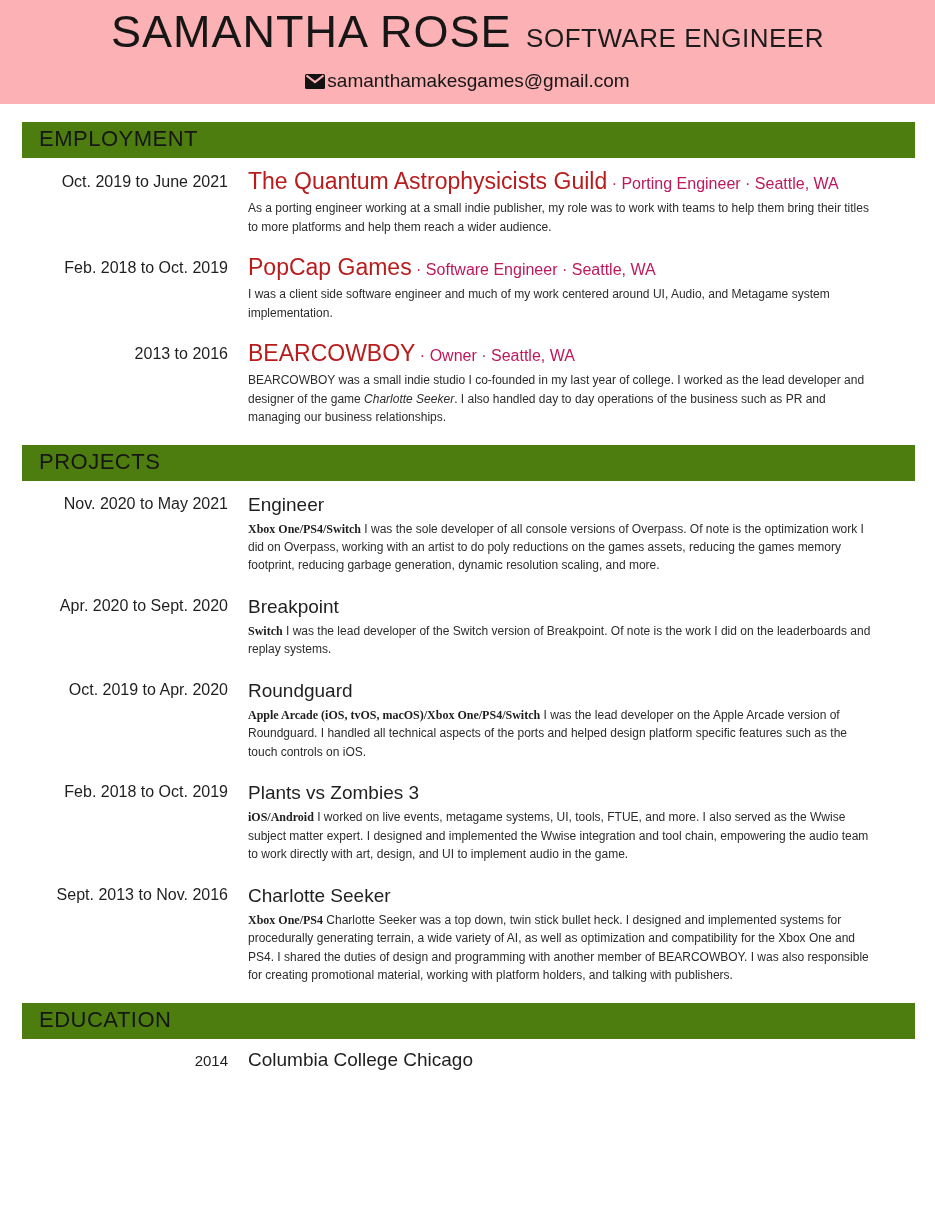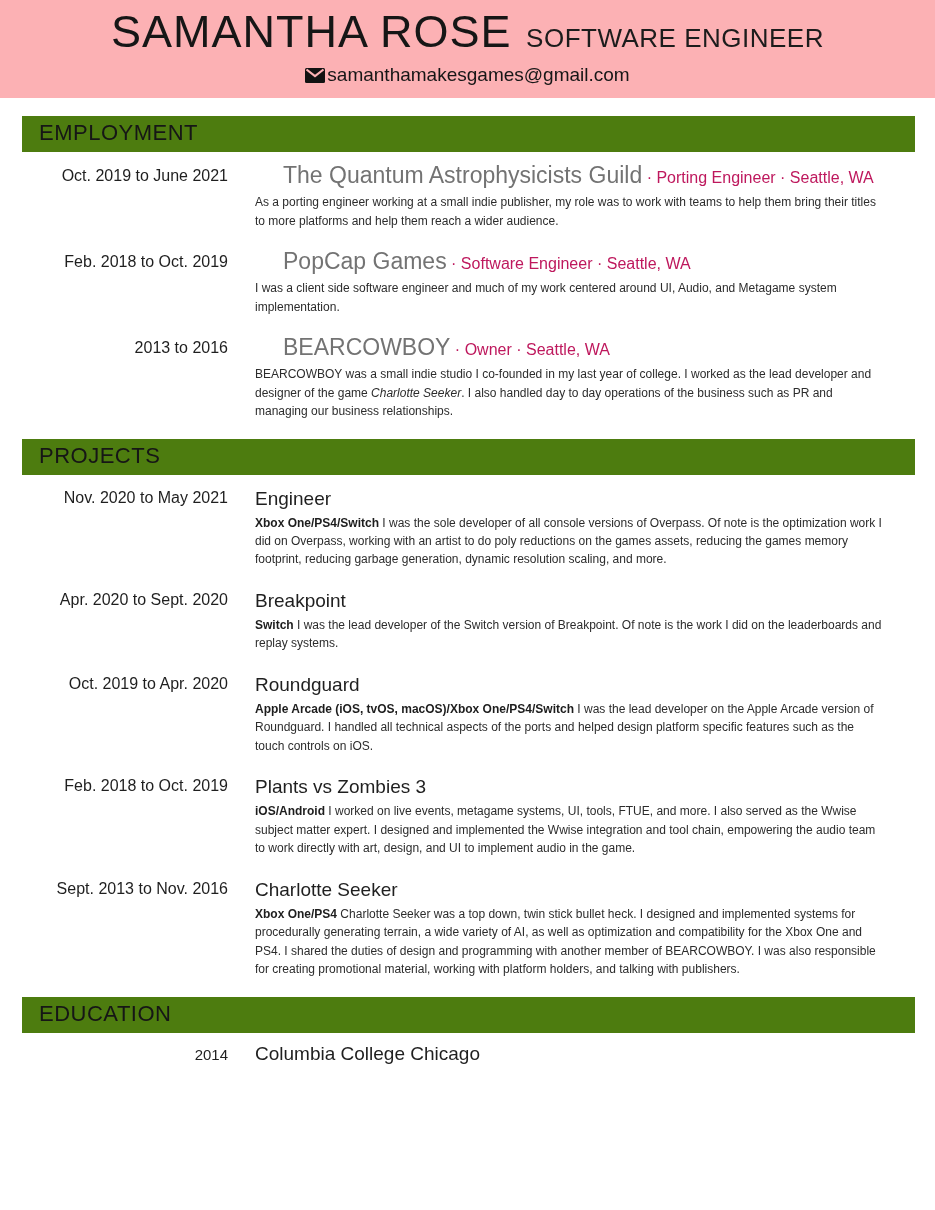--- a/index.html
+++ b/index.html
@@ -26,21 +26,21 @@
     letter-spacing: 1px;
   }
   .role {
     font-size: 26px;
     font-weight: 400;
     color: #1c1c1c;
     margin-left: 10px;
     letter-spacing: 0.5px;
   }
   .hdr-line2 {
-    margin-top: 9px;
+    margin-top: 15px;
     font-size: 19px;
     color: #161616;
     display: flex;
     align-items: center;
     justify-content: center;
     gap: 2px;
   }
   .env { display: inline-flex; align-items: center; }
 
   
@@ -50,52 +50,52 @@
     padding: 4px 0 6px 17px;
     font-size: 22px;
     letter-spacing: 0.5px;
     color: #161616;
   }
 
   
   .entry {
     display: grid;
     grid-template-columns: 228px 1fr;
-    column-gap: 27px;
+    column-gap: 20px;
     margin-bottom: 18px;
   }
   .date {
     text-align: right;
     font-size: 16px;
     color: #1f1f1f;
     padding-top: 5px;
     white-space: nowrap;
   }
   .content { max-width: 630px; padding-right: 30px; }
 
   .org-line { margin: 0; font-weight: 400; }
-  .org { font-size: 23px; color: #737373; margin-left: 28px; }
+  .org { font-size: 23px; color: #b91c1c; }
   .meta { font-size: 16px; color: #be185d; }
 
   .proj-title {
     font-size: 19px;
     color: #1f1f1f;
     margin: 0;
     font-weight: 400;
     padding-top: 3px;
   }
   .proj .date { padding-top: 4px; }
 
   .desc {
     font-size: 12px;
     line-height: 1.54;
     color: #2c2c2c;
     margin: 4px 0 0 0;
   }
-  .desc b { font-weight: 700; color: #1d1d1d; }
+  .desc b { font-weight: 700; color: #1d1d1d; font-family: Liberation Serif, serif; }
 
   .edu .date { padding-top: 3px; font-size: 15px; }
   .school { font-size: 19px; color: #1f1f1f; margin: 0; font-weight: 400; }
 </style>
 </head>
 <body>
 
 <div class="page">
 
   <header class="hdr">

